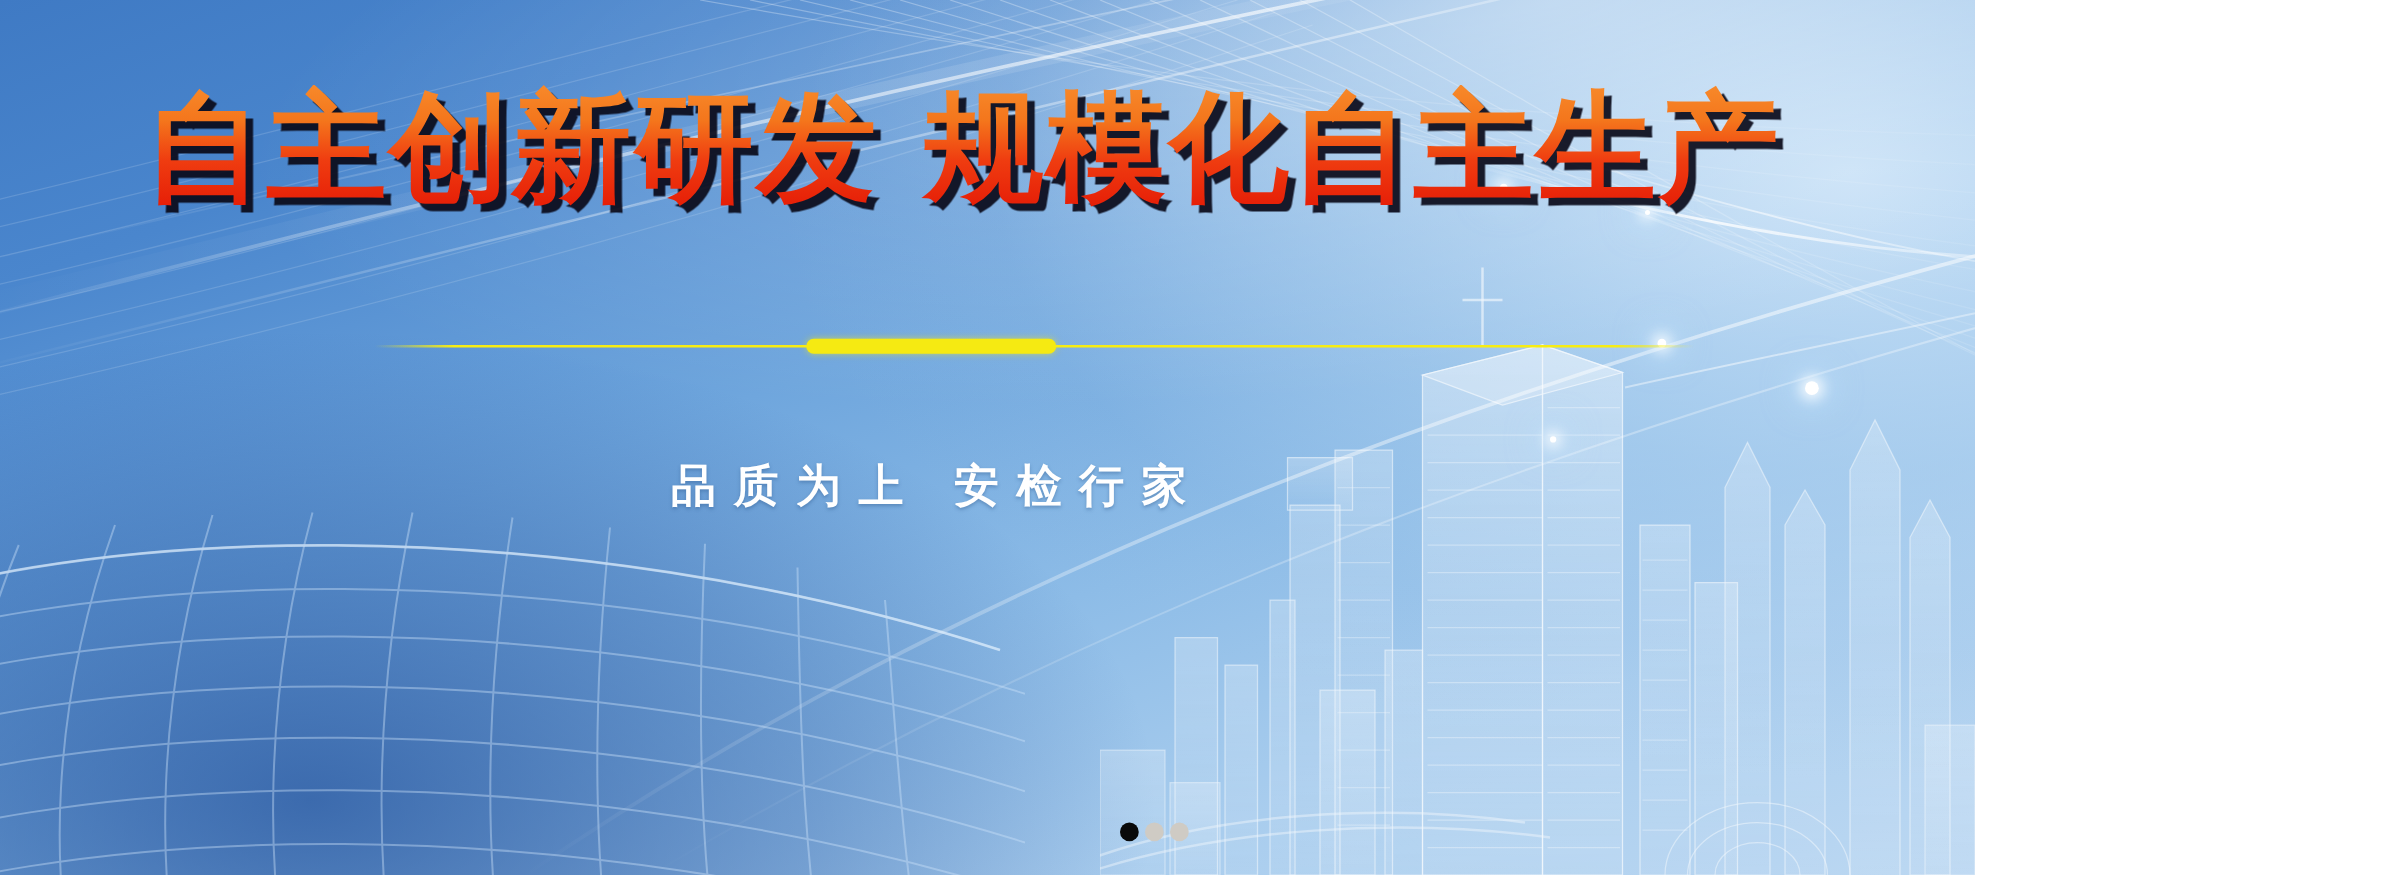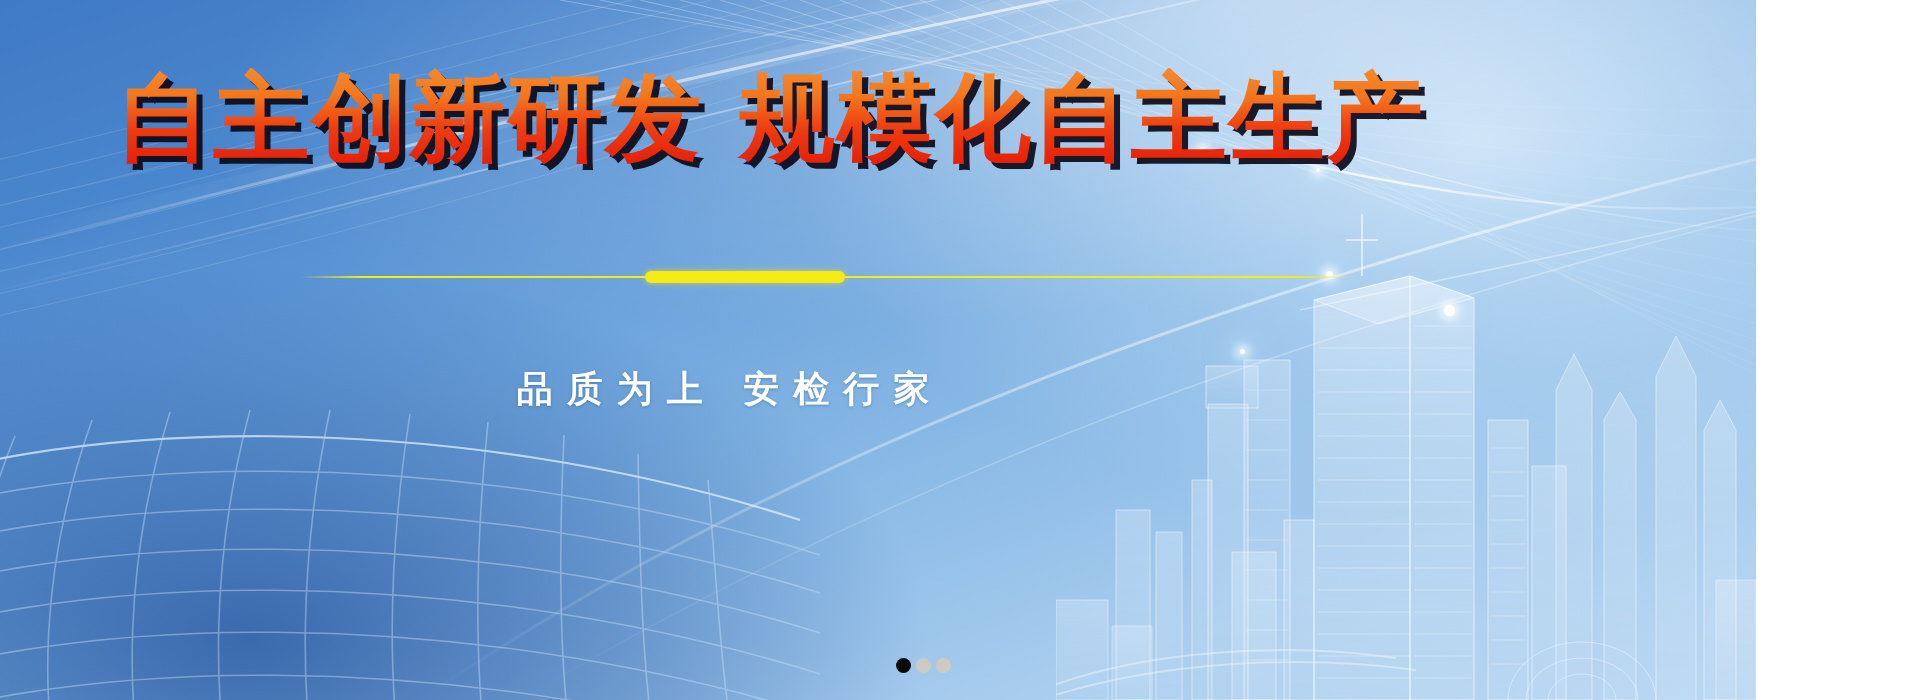--- a/index.html
+++ b/index.html
@@ -1,21 +1,21 @@
 <!DOCTYPE html>
 <html><head>
 <meta charset="utf-8">
 <style>
   html,body{margin:0;padding:0;}
   body{
     width:1920px;height:700px;overflow:hidden;
     font-family:"Liberation Sans","DejaVu Sans",sans-serif;
   }
   .banner{
-    position:relative;width:1756px;height:700px;overflow:hidden;
+    position:relative;width:1580px;height:700px;overflow:hidden;
     background:
       radial-gradient(ellipse 1100px 620px at 1480px 140px, rgba(205,228,248,0.95) 0%, rgba(176,210,240,0.55) 38%, rgba(150,192,232,0.10) 62%, rgba(0,0,0,0) 78%),
       radial-gradient(ellipse 900px 500px at 250px 640px, rgba(28,74,150,0.70) 0%, rgba(38,86,160,0.35) 45%, rgba(0,0,0,0) 75%),
       linear-gradient(160deg,#3f7ac4 0%,#4a86cd 18%,#6fa6dd 42%,#8dbce7 62%,#a9cdee 80%,#bcd8f2 100%);
   }
 
   
   .bg-layer{position:absolute;inset:0;pointer-events:none;}
 
   .sweep-light{
@@ -65,20 +65,21 @@
     box-shadow:0 0 6px rgba(245,234,18,0.6);
   }
 
   
   .sub-line-1{
     position:absolute;left:0;top:365px;width:1460px;text-align:center;
     font-family:"DejaVu Sans","Liberation Sans",sans-serif;
     font-size:36px;font-weight:700;letter-spacing:14px;color:#ffffff;
     text-shadow:0 1px 3px rgba(30,70,120,.35);
     white-space:nowrap;
+    padding-left:20px;
   }
   .sub-line-2{
     position:absolute;left:0;top:440px;width:1470px;text-align:center;
     font-family:"DejaVu Sans","Liberation Sans",sans-serif;
     font-size:34px;font-weight:500;letter-spacing:1px;color:#ffffff;
     text-shadow:0 1px 3px rgba(30,70,120,.35);
     white-space:nowrap;
   }
 
   

